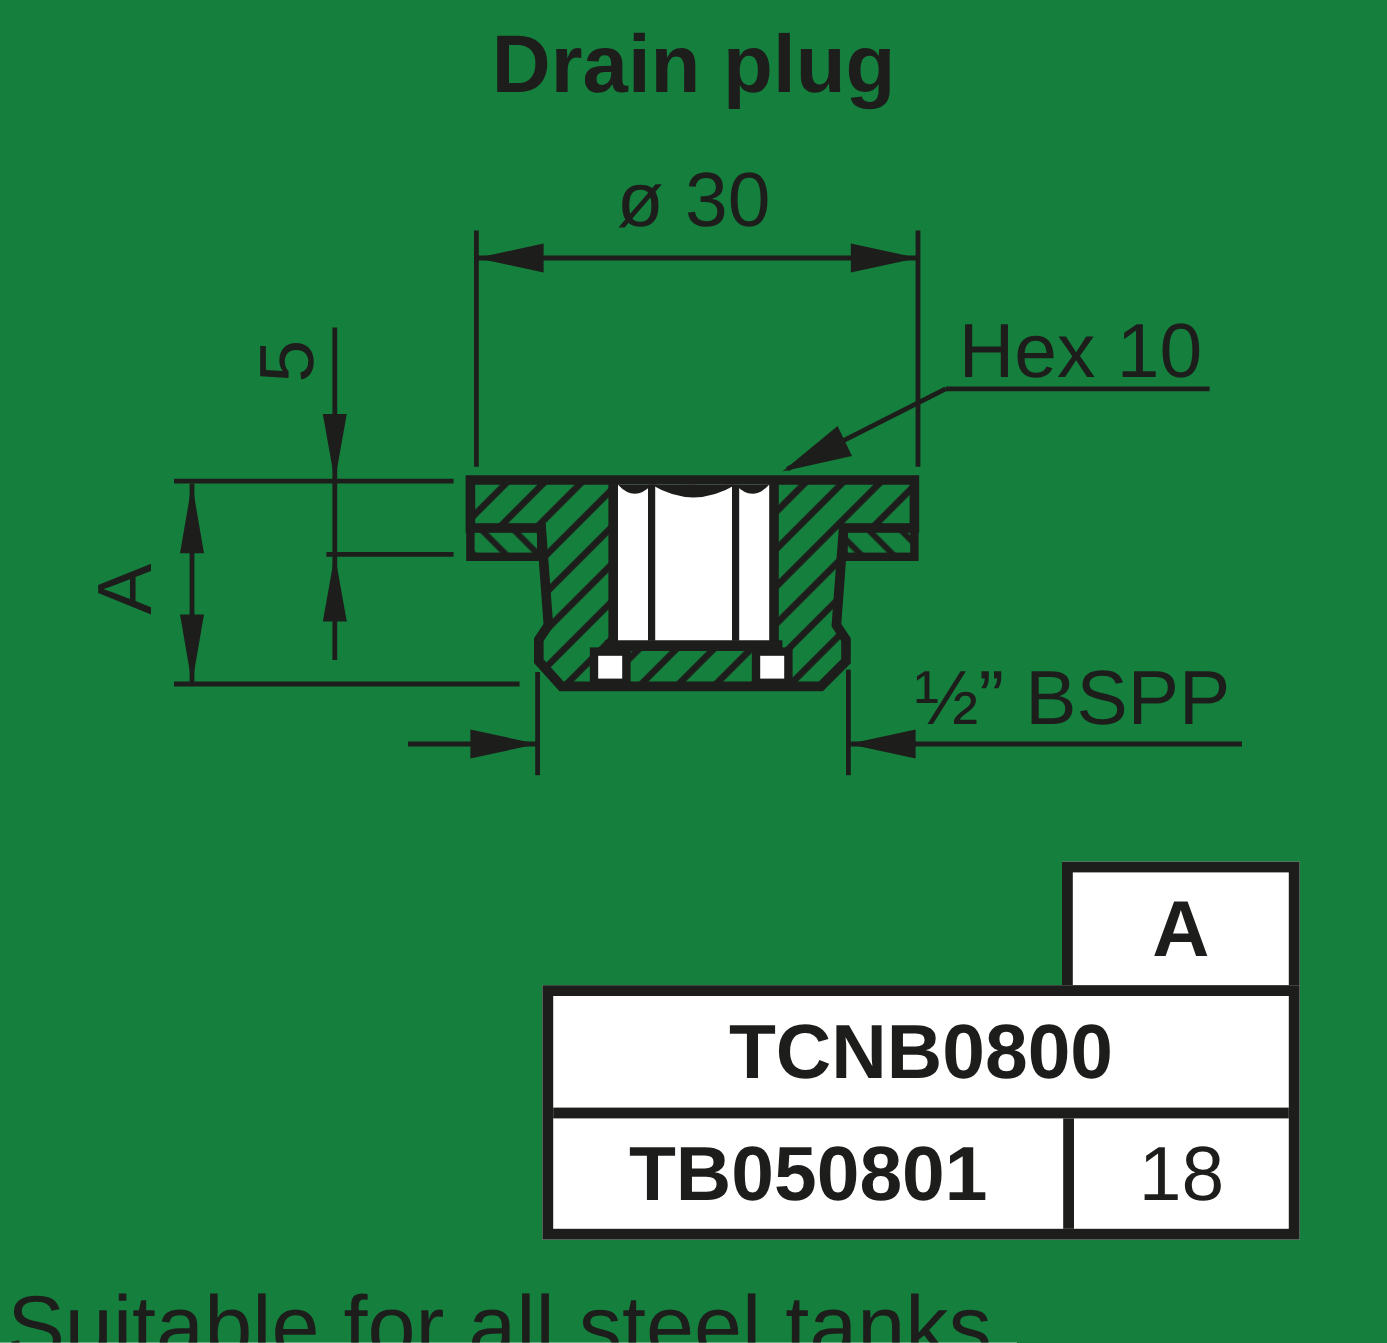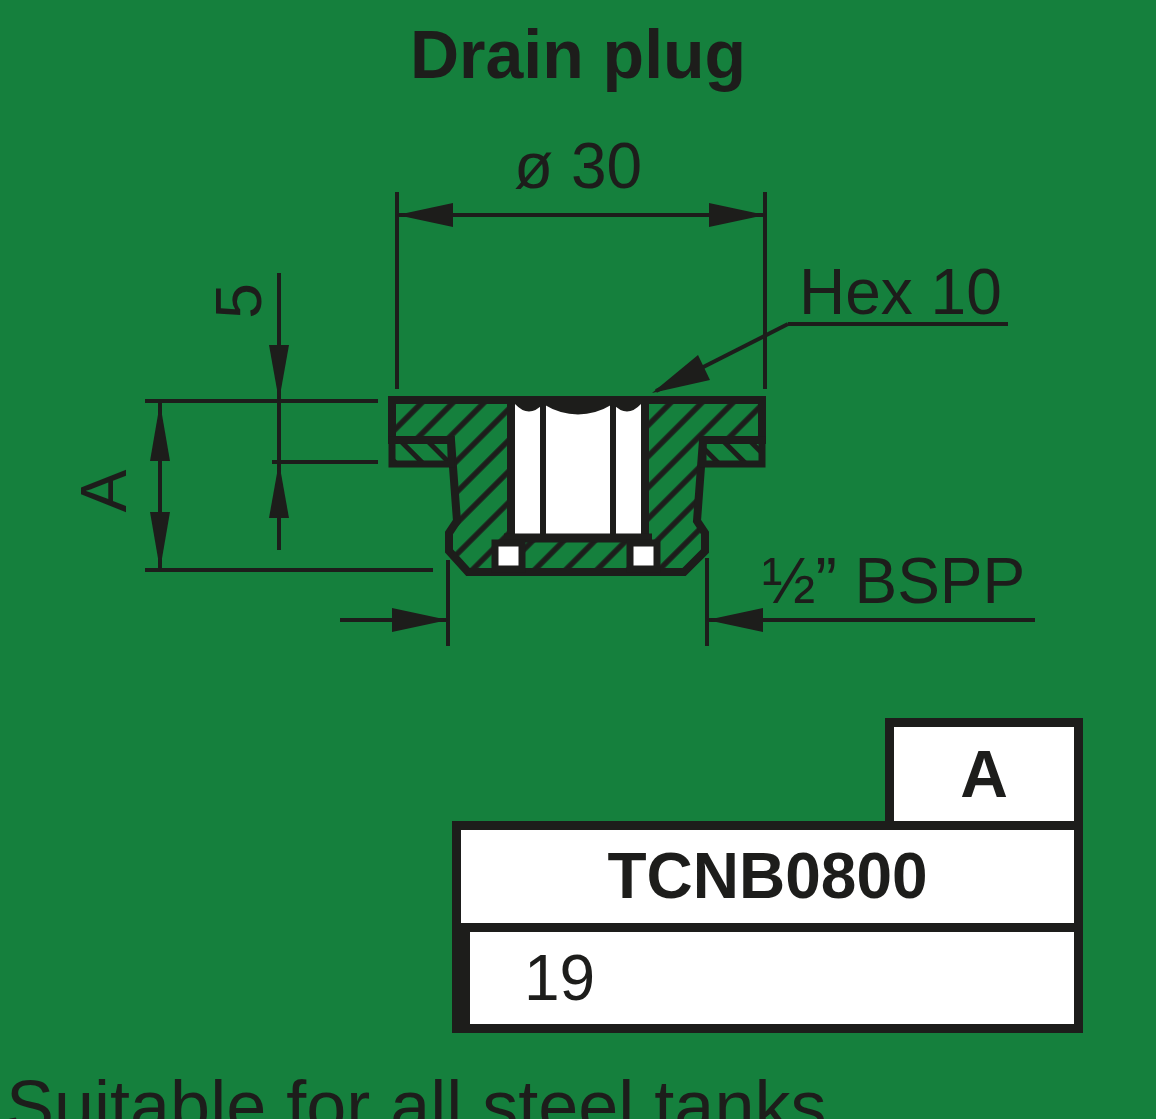--- a/index.html
+++ b/index.html
@@ -105,19 +105,20 @@
   </svg>
 
   <div class="tblbox" id="tbl-header">
     <span>A</span>
   </div>
   <div class="tblbox" id="tbl-body">
     <div class="trow first">
       <div class="tcell-name">TCNB0800</div>
     </div>
     <div class="trow">
-      <div class="tcell-val">19</div>
+      <div class="tcell-name">TB050801</div>
+      <div class="tcell-val">18</div>
     </div>
   </div>
 
   <div id="note">Suitable for all steel tanks</div>
 
 </div>
 
 </body></html>

